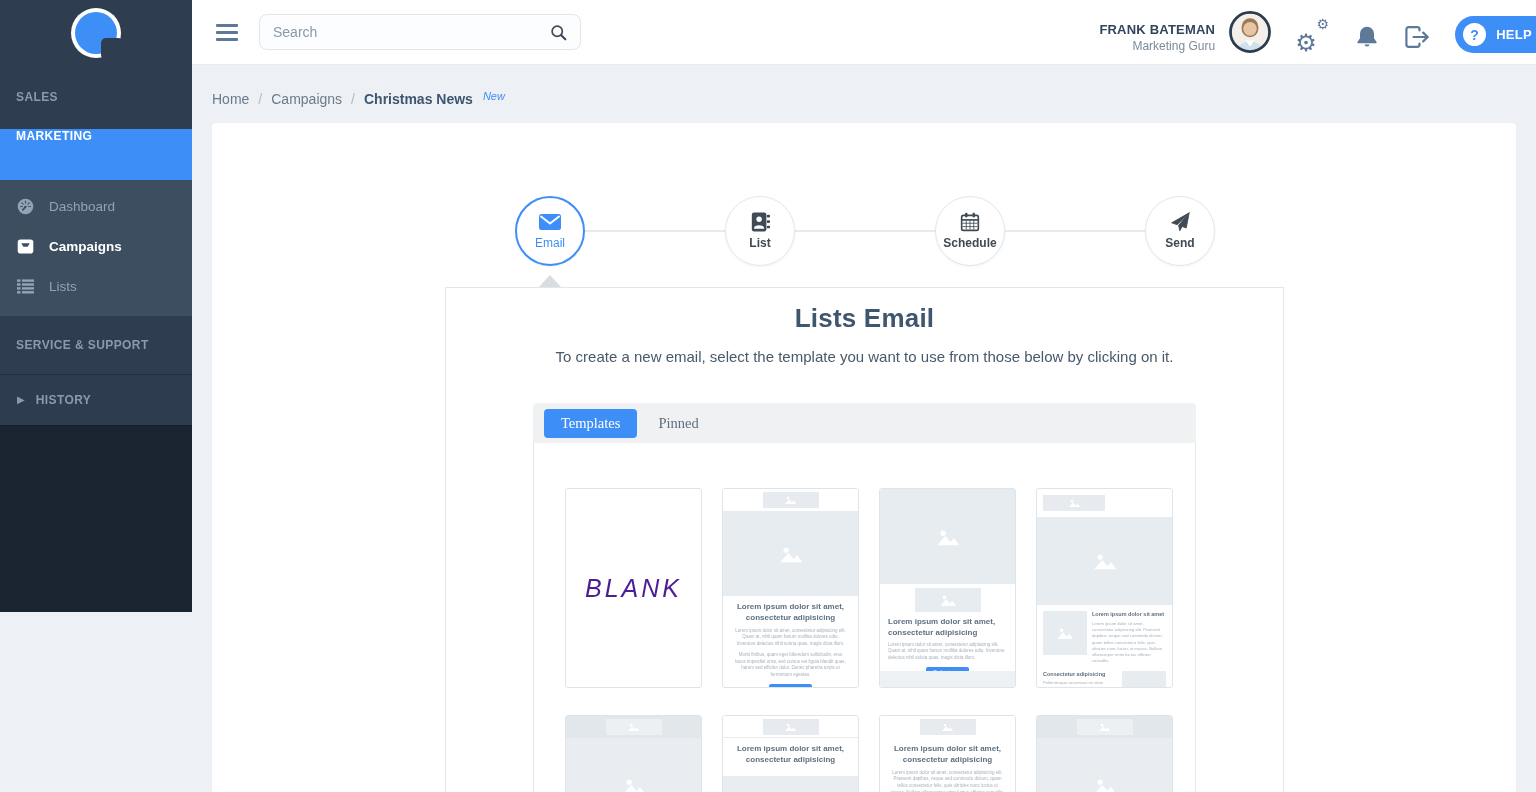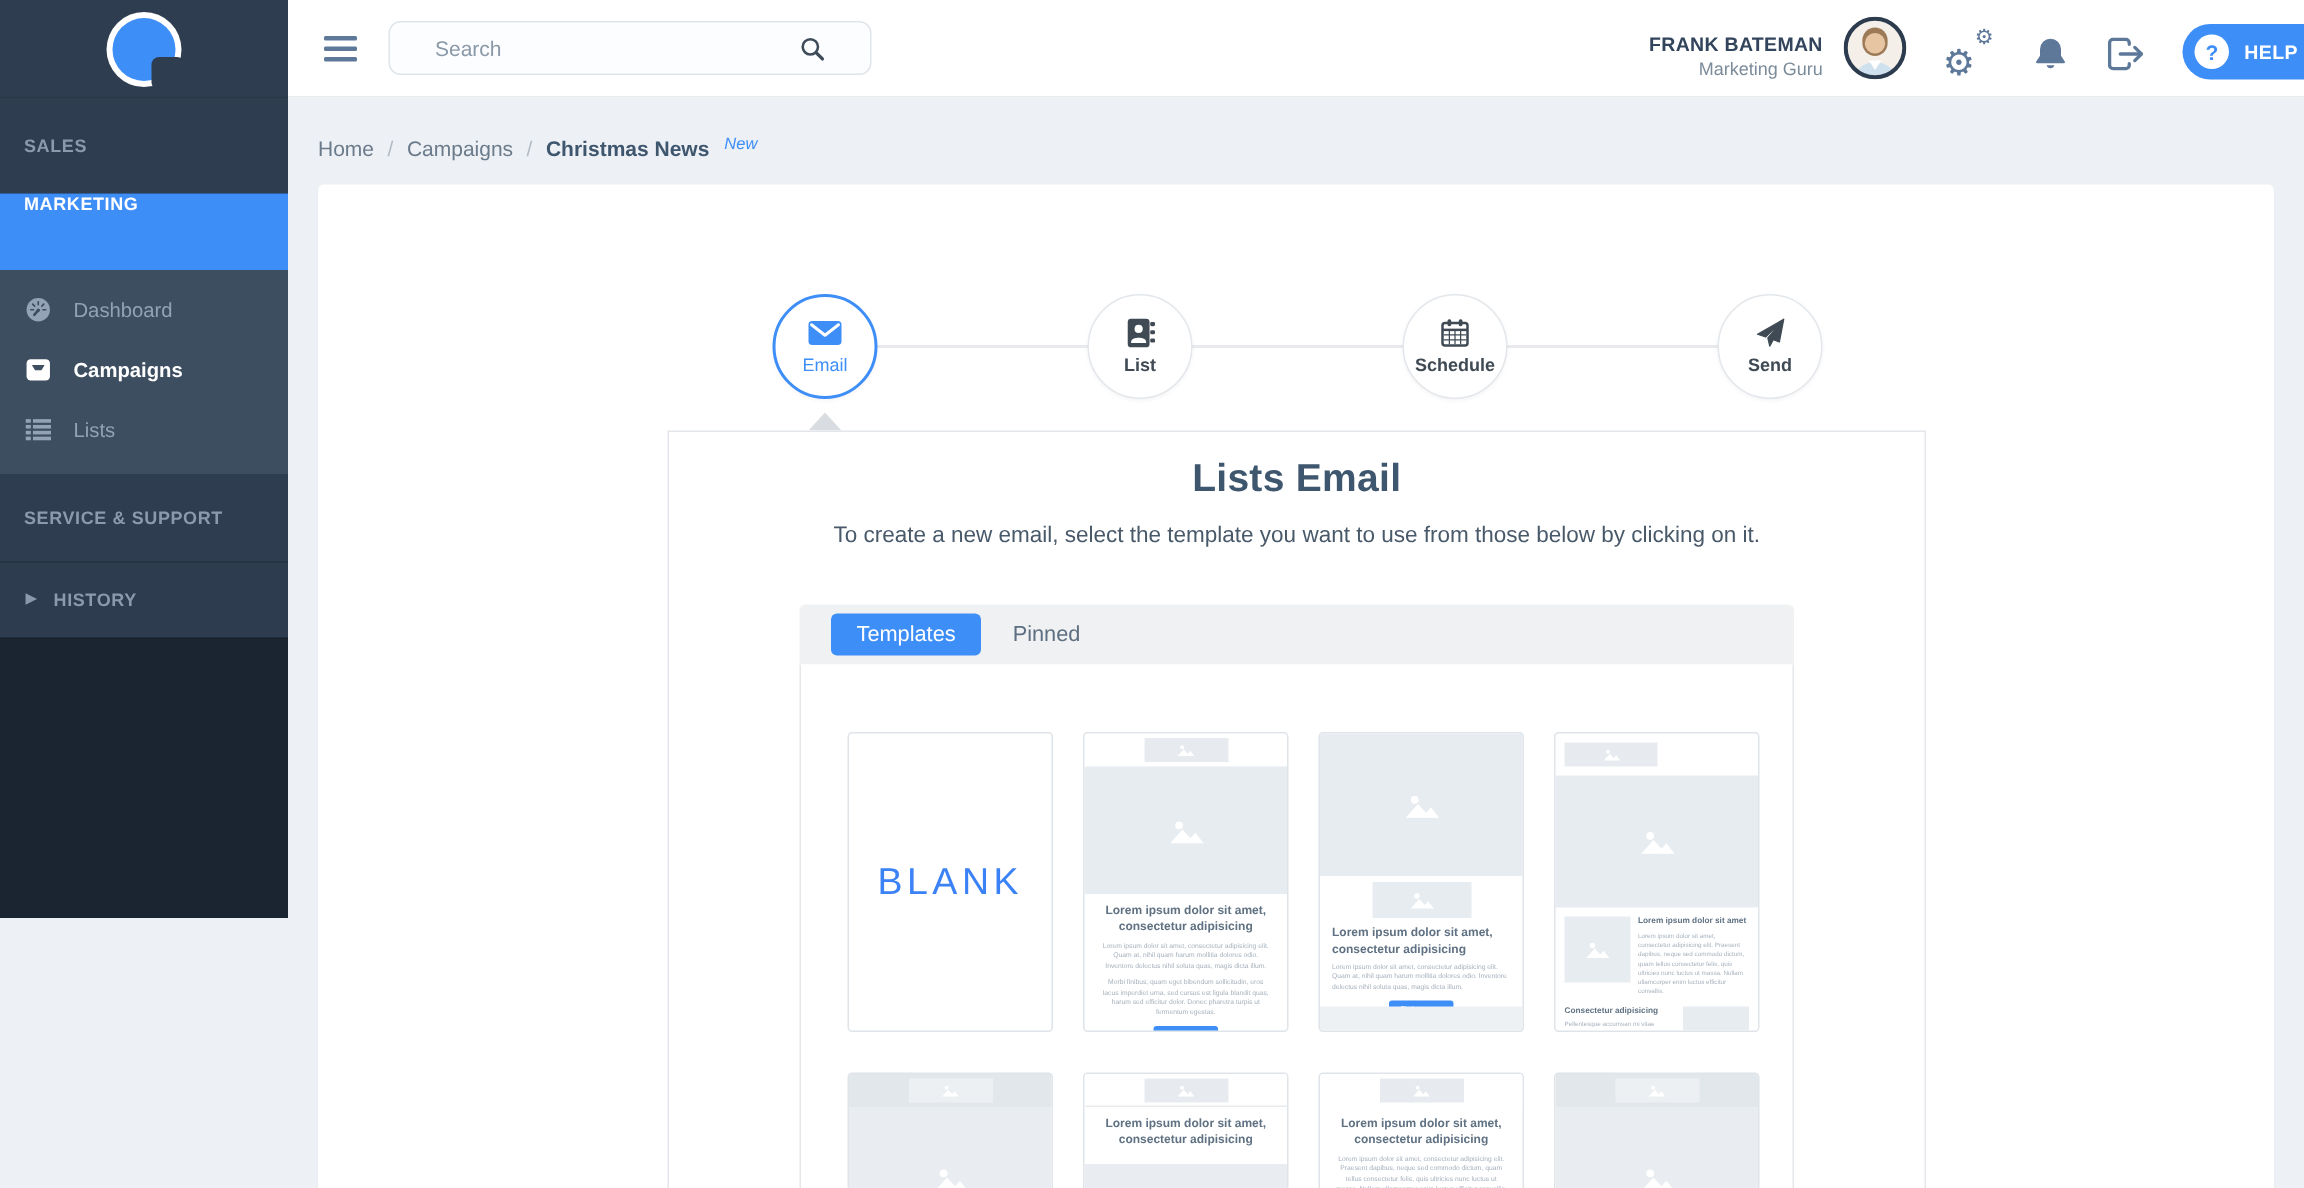--- a/index.html
+++ b/index.html
@@ -25,21 +25,21 @@
   .side-service { height:58px; background:#2e3d4f; display:flex; align-items:center; padding-left:16px; cursor:pointer; }
   .side-history { height:52px; background:#2d3c4f; border-top:1px solid #233140; border-bottom:1px solid #17212d; display:flex; align-items:center; padding-left:17px; gap:11px; cursor:pointer; }
   .caret-icon { color:#8a99ab; font-size:10px; line-height:1; }
   .side-fill { flex:1; background:#1b2531; }
 
   
   #topbar { position:absolute; left:192px; top:0; width:1344px; height:65px; background:#ffffff; border-bottom:1px solid #e9ebee; display:flex; align-items:center; z-index:4; }
   .hamburger { margin-left:24px; width:22px; cursor:pointer; }
   .hamburger span { display:block; height:3px; background:#5d7899; border-radius:1px; margin-bottom:4px; }
   .hamburger span:last-child { margin-bottom:0; }
-  .searchbox { margin-left:21px; width:322px; height:36px; background:#fcfdfe; border:1px solid #dfe5ea; border-radius:8px; display:flex; align-items:center; padding:0 30px; }
+  .searchbox { margin-left:21px; width:322px; height:36px; background:#fcfdfe; border:1px solid #dfe5ea; border-radius:8px; display:flex; align-items:center; padding:0 13px; }
   .searchbox input { border:0; outline:0; background:transparent; flex:1; font-size:14px; color:#45586a; font-family:inherit; }
   .searchbox input::placeholder { color:#8a99a8; }
   .search-ic { width:17px; height:17px; display:inline-flex; cursor:pointer; }
   .search-ic svg { width:100%; height:100%; }
   .top-right { margin-left:auto; display:flex; align-items:flex-end; }
   .user-block { text-align:right; margin-right:14px; cursor:pointer; }
   .user-name { font-size:13px; font-weight:bold; color:#32455c; letter-spacing:.2px; }
   .user-role { font-size:12px; color:#7b8b9a; margin-top:2px; }
   .avatar { width:42px; height:42px; margin-right:24px; cursor:pointer; }
   .avatar svg { width:100%; height:100%; }
@@ -71,42 +71,42 @@
   .step-ic { display:inline-flex; }
   .step-ic svg { width:24px; height:20px; }
   .step-label { font-size:12px; color:#3f4a54; font-weight:bold; }
   .step.s0 .step-label { color:#3e8ef7; font-weight:normal; }
   .notch { position:absolute; left:327px; top:152px; width:0; height:0; border-left:11px solid transparent; border-right:11px solid transparent; border-bottom:12px solid #d9dce0; }
 
   
   .inner { position:absolute; left:233px; top:164px; width:839px; height:540px; border:1px solid #e3e6ea; background:#ffffff; }
   .ce-title { margin-top:15px; text-align:center; font-size:26px; font-weight:bold; color:#3e566e; letter-spacing:.2px; }
   .ce-sub { margin-top:14px; text-align:center; font-size:15px; color:#48596a; }
-  .tabstrip { position:absolute; left:87px; top:115px; width:663px; height:40px; background:#f0f1f3; border-radius:4px 4px 0 0; display:flex; align-items:center; padding-left:21px; }
+  .tabstrip { position:absolute; left:87px; top:115px; width:663px; height:40px; background:#f0f1f3; border-radius:4px 4px 0 0; display:flex; align-items:center; padding-left:11px;font-family:Liberation Serif, serif; }
   .tab-active { background:#3e8ef7; color:#ffffff; font-size:14.5px; padding:6px 17px; border-radius:4px; cursor:pointer; }
   .tab-pinned { margin-left:21px; font-size:14.5px; color:#5d6f80; cursor:pointer; }
   .tabbody { position:absolute; left:87px; top:155px; width:663px; height:400px; border:1px solid #e5e8eb; border-top:none; background:#ffffff; display:flex; flex-wrap:wrap; align-content:flex-start; padding:45px 0 0 31px; column-gap:20px; row-gap:27px; }
 
   
   .tpl { width:137px; height:200px; border:1px solid #dfe4e9; border-radius:3px; background:#ffffff; position:relative; overflow:hidden; cursor:pointer; flex:0 0 auto; }
   .glyph { display:inline-flex; }
   .glyph svg { width:100%; height:100%; }
   .glyph-sm { width:13px; height:10px; }
   .glyph-md { width:18px; height:14px; }
   .glyph-lg { width:26px; height:20px; }
   .strip { height:22px; background:#ffffff; display:flex; align-items:center; justify-content:center; }
   .ph-logo { width:56px; height:16px; background:#e7ebef; display:flex; align-items:center; justify-content:center; }
   .hero { background:#e7ecf1; display:flex; align-items:center; justify-content:center; }
   .tpl-h { font-size:8px; font-weight:bold; color:#5f7182; text-align:center; margin:6px 8px 0; line-height:1.35; }
   .tpl-h.left { text-align:left; margin:5px 8px 0; }
   .tpl-p { font-size:4.5px; color:#a6b1bc; margin:4px 10px 0; line-height:1.5; text-align:center; }
   .tpl-p.left { text-align:left; margin:3px 8px 0; }
   .tpl-btn { display:block; margin:5px auto 0; background:#3e8ef7; color:#ffffff; font-size:4.5px; border:0; border-radius:2px; padding:3px 8px; font-family:inherit; cursor:pointer; }
   .tpl-blank { display:flex; align-items:center; justify-content:center; }
-  .blank-label { font-size:25px; color:#3b82f6; letter-spacing:3px; }
+  .blank-label { font-size:25px; color:#4c1d95; letter-spacing:3px;font-style:italic; }
   .mid-ph { width:66px; height:24px; background:#e7ecf1; margin:4px auto 0; display:flex; align-items:center; justify-content:center; }
   .t3-footer { position:absolute; bottom:0; left:0; right:0; height:16px; background:#eef1f4; }
   .t4-logo { width:62px; height:16px; margin:6px 0 6px 6px; background:#e7ebef; display:flex; align-items:center; justify-content:center; }
   .t4-hero { height:88px; }
   .t4row { display:flex; margin:6px 6px 0; gap:5px; }
   .t4-ph { width:44px; height:44px; flex:none; background:#e7ecf1; display:flex; align-items:center; justify-content:center; }
   .t4-h { font-size:5.5px; font-weight:bold; color:#5f7182; line-height:1.4; text-align:left; }
   .t4-p { font-size:4.2px; color:#a6b1bc; line-height:1.5; margin-top:2px; text-align:left; }
   .banner-head { height:22px; background:#e2e7ec; display:flex; align-items:center; justify-content:center; }
   .banner-head .ph-logo { background:#edf0f3; }

